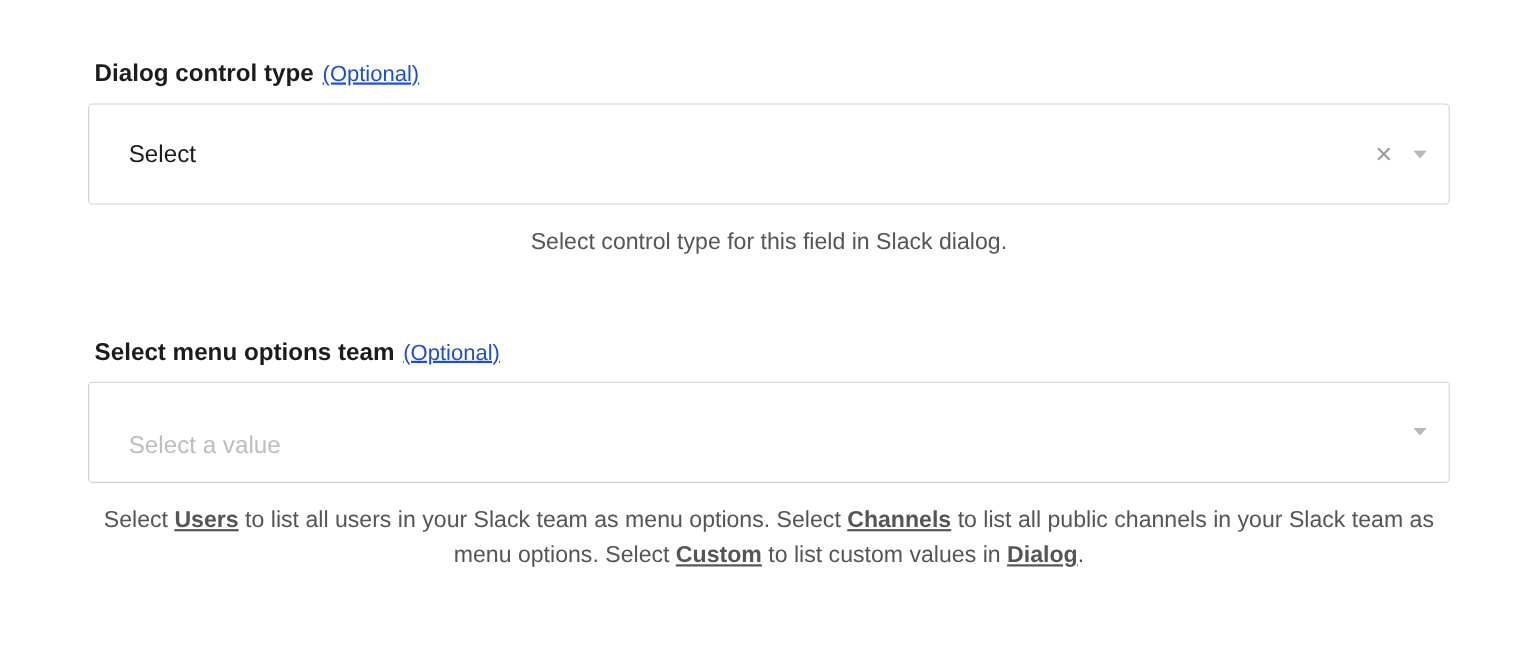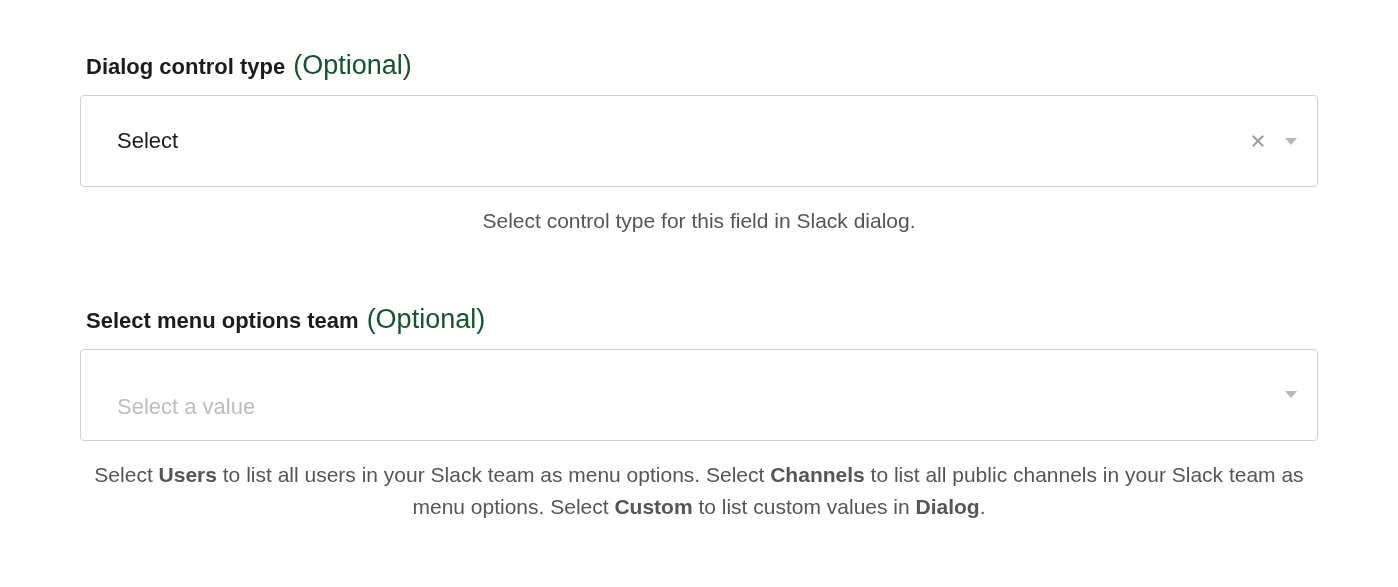--- a/index.html
+++ b/index.html
@@ -24,23 +24,24 @@
       margin-bottom: 14px;
       padding-left: 6px;
     }
     .field-label-text {
       font-size: 22px;
       font-weight: 700;
       color: #1d1c1d;
       margin-top: 14px;
     }
     .field-label-optional {
-      font-size: 27px;
+      font-size: 20px;
       font-weight: 400;
-      color: #14532d;
+      color: #1d4ed8;
+      text-decoration: underline;
     }
     .select-control {
       display: flex;
       align-items: center;
       width: 100%;
       height: 92px;
       border: 1px solid #d1d1d1;
       border-radius: 4px;
       background: #ffffff;
       padding: 0 20px 0 36px;
@@ -84,20 +85,21 @@
     }
     .help-text {
       font-size: 21px;
       color: #555555;
       margin-top: 18px;
       line-height: 1.55;
       text-align: center;
     }
     .help-text b {
       font-weight: 700;
+      text-decoration: underline;
     }
   </style>
 </head>
 <body>
 
 <div class="form-group">
   <div class="field-label">
     <span class="field-label-text">Dialog control type</span>
     <span class="field-label-optional">(Optional)</span>
   </div>

